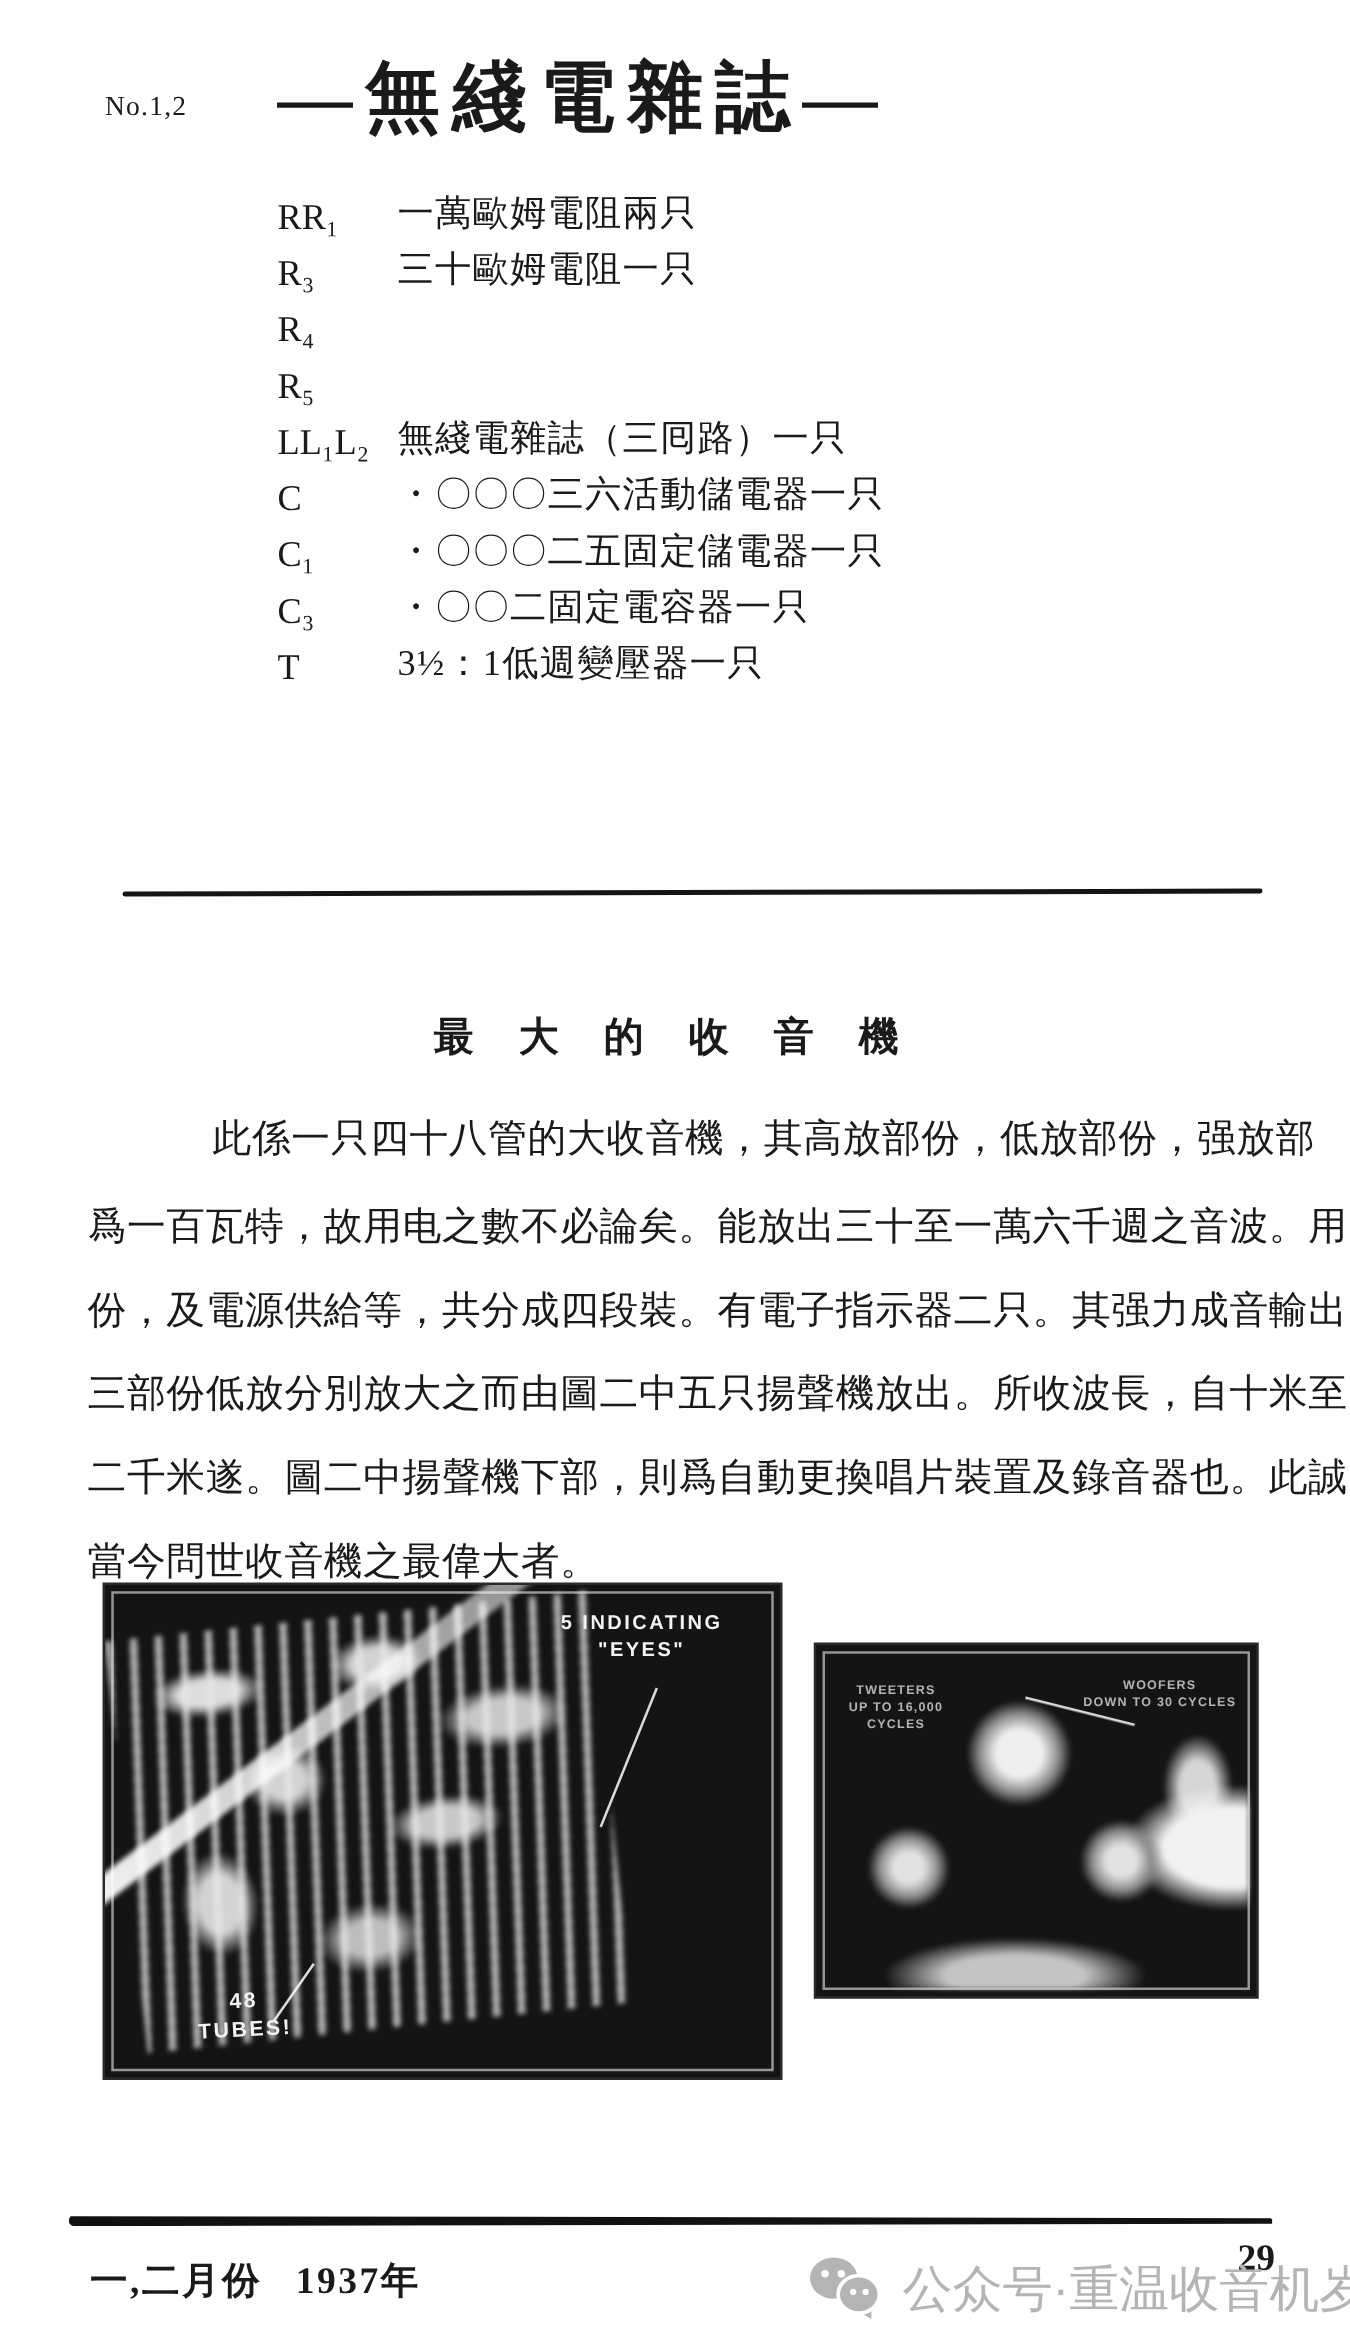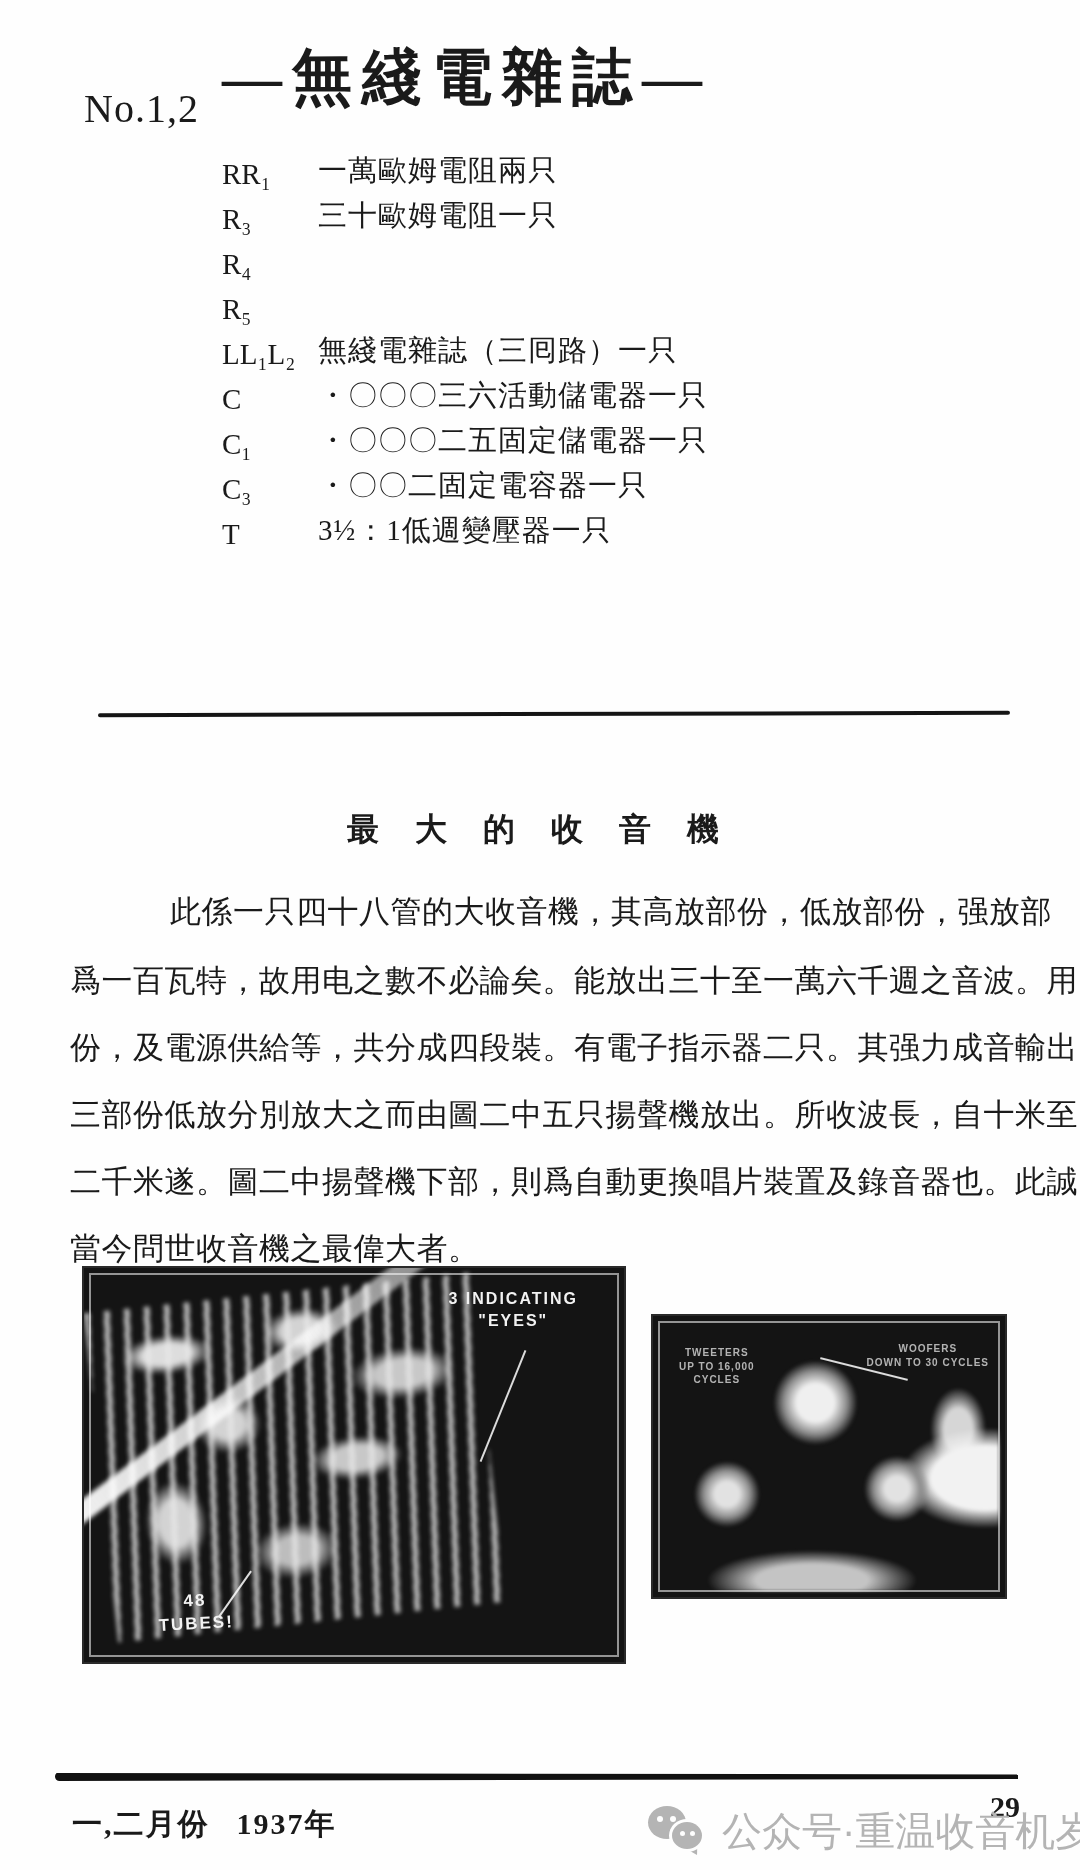--- a/index.html
+++ b/index.html
@@ -7,21 +7,21 @@
   body {
     position:relative;
     background:#fefefe;
     color:#1a1a1a;
     font-family:"Liberation Serif","DejaVu Serif",serif;
     overflow:hidden;
   }
   .abs { position:absolute; }
 
   
-  .issue-no { left:84px; top:72px; font-size:40px; letter-spacing:1px;margin-top:13px; }
+  .issue-no { left:84px; top:72px; font-size:22px; letter-spacing:1px; }
   .mag-title {
     left:222px; top:38px; width:560px;
     font-size:60px; font-weight:bold; letter-spacing:10px;
     transform:scaleY(1.02); white-space:nowrap;
   }
 
   
   .parts { left:222px; top:146px; width:700px; }
   .part-row { display:flex; height:45px; align-items:flex-end; font-size:29px; }
   .part-label { width:96px; flex:0 0 96px; font-family:"Liberation Serif",serif; }
@@ -177,21 +177,21 @@
   <div class="body-line">三部份低放分別放大之而由圖二中五只揚聲機放出。所收波長，自十米至</div>
   <div class="body-line">二千米遂。圖二中揚聲機下部，則爲自動更換唱片裝置及錄音器也。此誠</div>
   <div class="body-line">當今問世收音機之最偉大者。</div>
 </div>
 
 <div class="abs photo photo-left">
   <div class="tubes-noise"></div>
   <div class="chassis-beam"></div>
   <span class="arrow-line arrow-eyes"></span>
   <span class="arrow-line arrow-48"></span>
-  <div class="photo-label lbl-eyes">3 INDICATING
+  <div class="photo-label lbl-eyes">5 INDICATING
 "EYES"</div>
   <div class="photo-label lbl-48">48
 TUBES!</div>
 </div>
 
 <div class="abs photo photo-right">
   <div class="speakers-noise"></div>
   <span class="arrow-line arrow-woofers"></span>
   <div class="photo-label lbl-tweeters">TWEETERS
 UP TO 16,000

